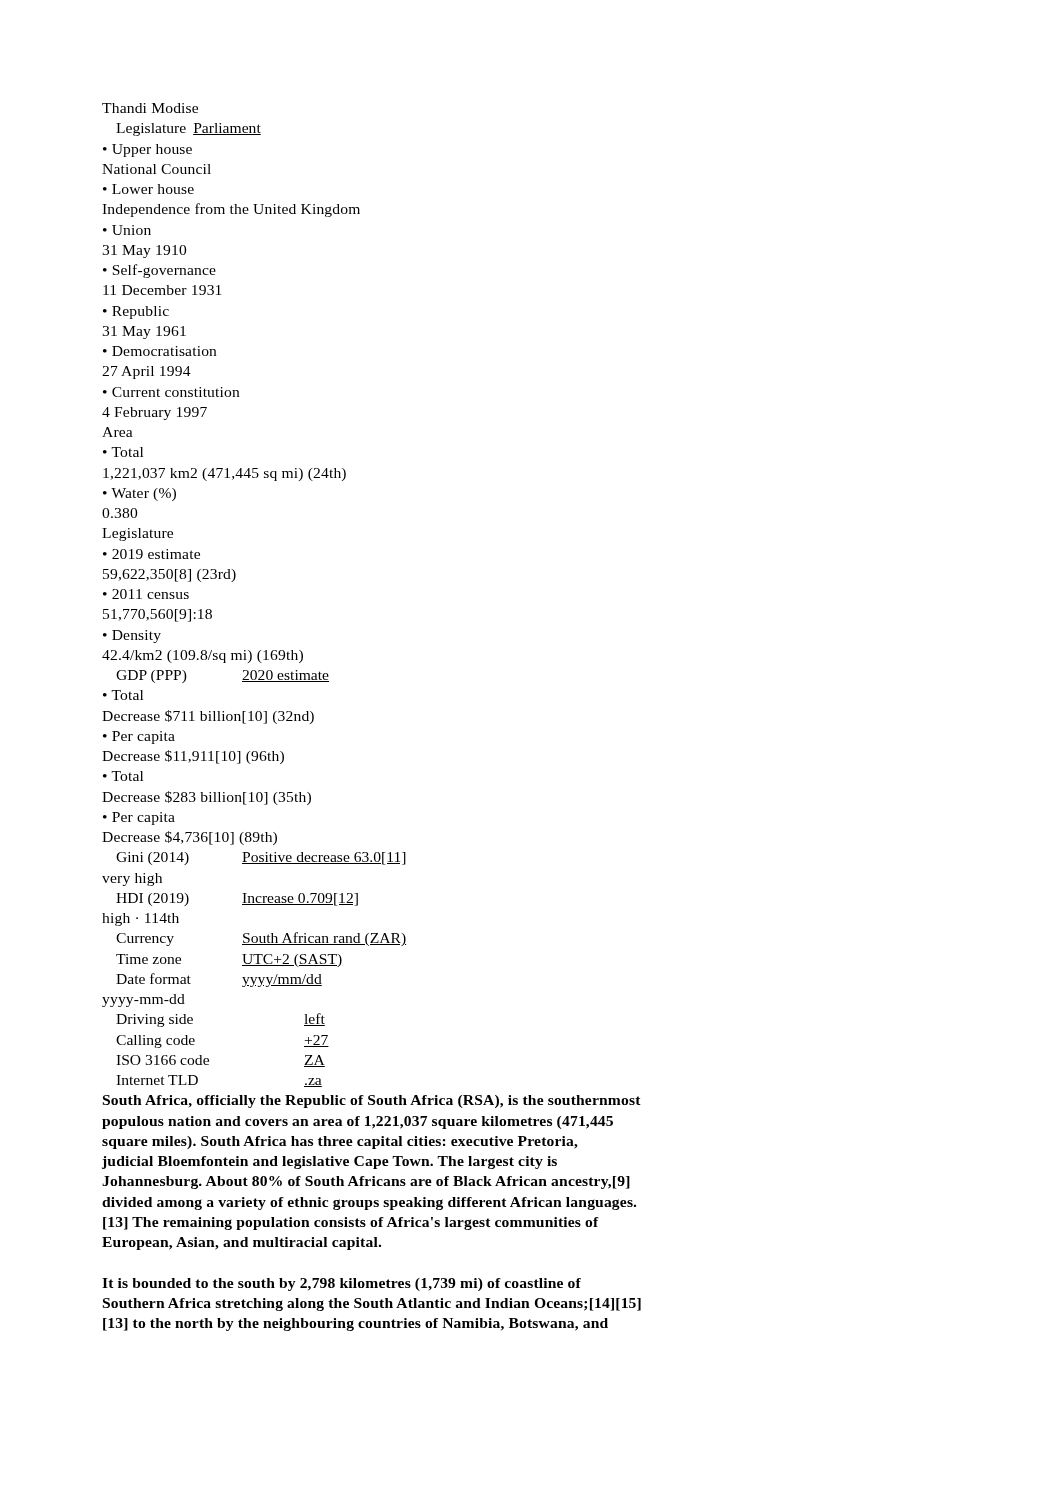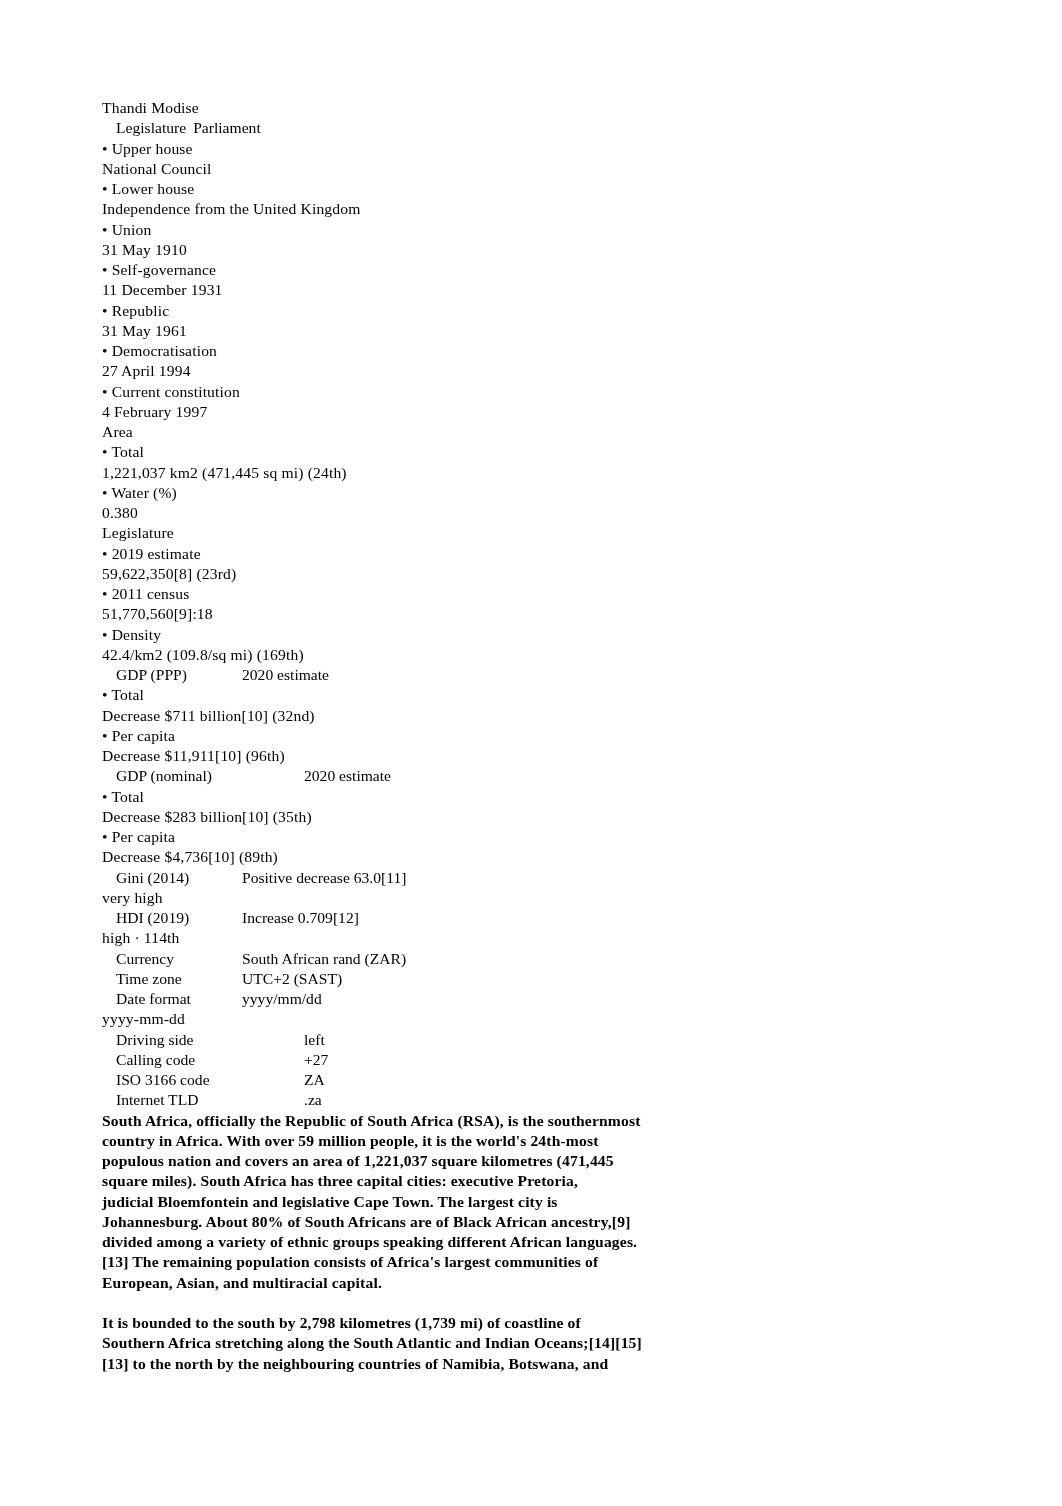--- a/index.html
+++ b/index.html
@@ -50,20 +50,21 @@
     white-space: pre;
   }
   .kv .k {
     display: inline-block;
     vertical-align: baseline;
     margin-left: 14px;
   }
   .kv .v {
     display: inline-block;
     vertical-align: baseline;
+    text-decoration: underline;
   }
   
   .kv.tab-a .k { min-width: 126px; }
   
   .kv.tab-b .k { min-width: 188px; }
   
   .kv.tab-tight .k { min-width: 0; padding-right: 7px; }
 
   
   .para {
@@ -112,21 +113,20 @@
         <div class="line">59,622,350[8] (23rd)</div>
         <div class="line">• 2011 census</div>
         <div class="line">51,770,560[9]:18</div>
         <div class="line">• Density</div>
         <div class="line">42.4/km2 (109.8/sq mi) (169th)</div>
         <div class="kv tab-a"><span class="k">GDP (PPP)</span><span class="v">2020 estimate</span></div>
         <div class="line">• Total</div>
         <div class="line">Decrease $711 billion[10] (32nd)</div>
         <div class="line">• Per capita</div>
         <div class="line">Decrease $11,911[10] (96th)</div>
-        <div class="kv tab-b"><span class="k">GDP (nominal)</span><span class="v">2020 estimate</span></div>
         <div class="line">• Total</div>
         <div class="line">Decrease $283 billion[10] (35th)</div>
         <div class="line">• Per capita</div>
         <div class="line">Decrease $4,736[10] (89th)</div>
         <div class="kv tab-a"><span class="k">Gini (2014)</span><span class="v">Positive decrease 63.0[11]</span></div>
         <div class="line">very high</div>
         <div class="kv tab-a"><span class="k">HDI (2019)</span><span class="v">Increase 0.709[12]</span></div>
         <div class="line">high · 114th</div>
         <div class="kv tab-a"><span class="k">Currency</span><span class="v">South African rand (ZAR)</span></div>
         <div class="kv tab-a"><span class="k">Time zone</span><span class="v">UTC+2 (SAST)</span></div>
@@ -134,21 +134,20 @@
         <div class="line">yyyy-mm-dd</div>
         <div class="kv tab-b"><span class="k">Driving side</span><span class="v">left</span></div>
         <div class="kv tab-b"><span class="k">Calling code</span><span class="v">+27</span></div>
         <div class="kv tab-b"><span class="k">ISO 3166 code</span><span class="v">ZA</span></div>
         <div class="kv tab-b"><span class="k">Internet TLD</span><span class="v">.za</span></div>
       </div>
 
     <div id="body-block">
         <div class="para">
           <div class="line">South Africa, officially the Republic of South Africa (RSA), is the southernmost</div>
-          <div class="line">country in Africa. With over 59 million people, it is the world's 24th-most</div>
           <div class="line">populous nation and covers an area of 1,221,037 square kilometres (471,445</div>
           <div class="line">square miles). South Africa has three capital cities: executive Pretoria,</div>
           <div class="line">judicial Bloemfontein and legislative Cape Town. The largest city is</div>
           <div class="line">Johannesburg. About 80% of South Africans are of Black African ancestry,[9]</div>
           <div class="line">divided among a variety of ethnic groups speaking different African languages.</div>
           <div class="line">[13] The remaining population consists of Africa's largest communities of</div>
           <div class="line">European, Asian, and multiracial capital.</div>
         </div>
         <div class="para-gap"></div>
         <div class="para">

